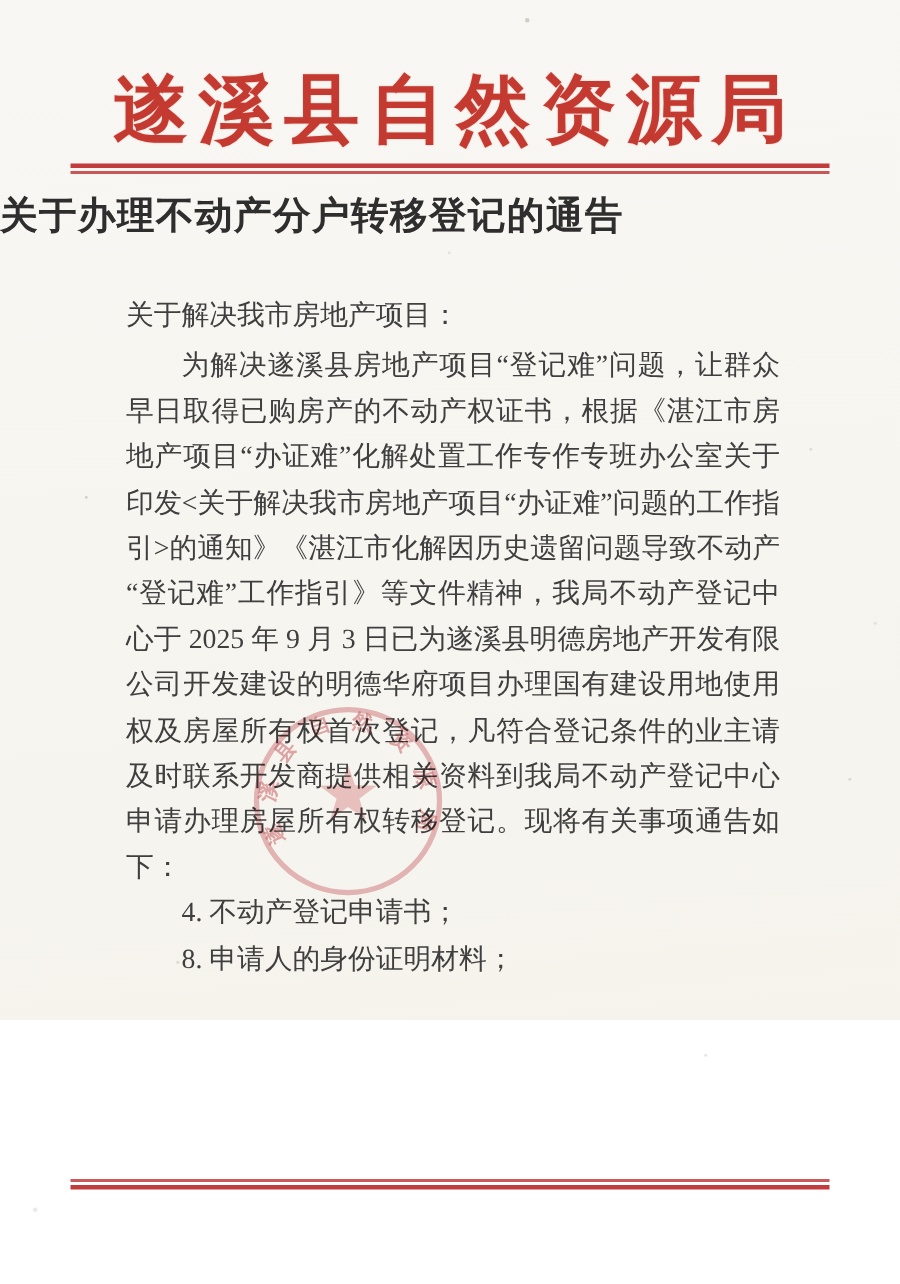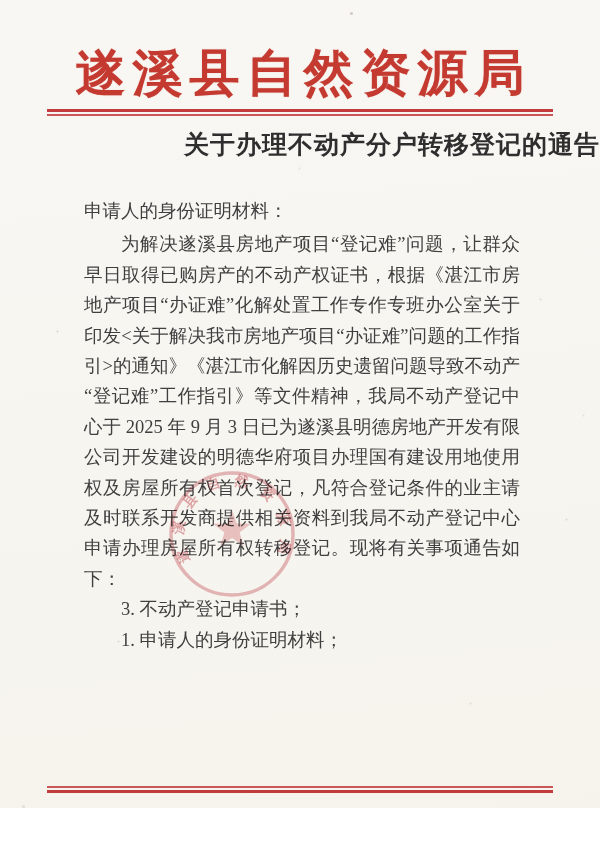--- a/index.html
+++ b/index.html
@@ -2,21 +2,21 @@
 <html lang="zh"><head>
 <meta charset="utf-8">
 <style>
   html,body{margin:0;padding:0;}
   body{
     width:600px;height:856px;overflow:hidden;
     font-family:"Liberation Serif", serif;
     background:#fff;
   }
   .page{
-    position:relative;width:600px;height:808px;
+    position:relative;width:600px;height:680px;
     background:linear-gradient(175deg,#f9f7f3 0%,#f7f5f0 55%,#f5f3ec 100%);
   }
   .agency-title{
     position:absolute;top:42px;left:0;width:600px;
     text-align:center;
     font-family:"Liberation Serif", serif;
     font-weight:700;
     font-size:50px;line-height:62px;
     letter-spacing:7px;text-indent:7px;
     color:#c43a30;
@@ -24,21 +24,21 @@
     white-space:nowrap;
   }
   .rule-top{position:absolute;top:109px;left:47px;width:506px;}
   .rule-top .bar-thick{height:3px;background:#c23b3d;}
   .rule-top .bar-thin{height:2px;margin-top:2px;background:rgba(194,59,61,.85);}
   .rule-bottom{position:absolute;top:786px;left:47px;width:506px;}
   .rule-bottom .bar-thin{height:2px;background:rgba(194,59,61,.85);}
   .rule-bottom .bar-thick{height:3px;margin-top:2px;background:#c23b3d;}
   .doc-title{
     position:absolute;top:128px;left:0;width:600px;margin:0;
-    text-align:right;
+    text-align:left;
     font-family:"Liberation Sans", sans-serif;
     font-weight:700;font-size:25px;line-height:32px;
     letter-spacing:1px;color:#2e2e2e;
     white-space:nowrap;
   }
   .content{
     position:absolute;top:196px;left:84px;width:436px;
     font-size:18.5px;line-height:30.4px;color:#3f3f3f;
     text-align:justify;
   }
@@ -87,24 +87,24 @@
   <div class="agency-title">遂溪县自然资源局</div>
 
   <div class="rule-top">
     <div class="bar-thick"></div>
     <div class="bar-thin"></div>
   </div>
 
   <h1 class="doc-title">关于办理不动产分户转移登记的通告</h1>
 
   <div class="content">
-    <p class="salutation">申请人的身份证明材料：</p>
+    <p class="salutation">关于解决我市房地产项目：</p>
     <p class="indent">为解决遂溪县房地产项目“登记难”问题，让群众早日取得已购房产的不动产权证书，根据《湛江市房地产项目“办证难”化解处置工作专作专班办公室关于印发&lt;关于解决我市房地产项目“办证难”问题的工作指引&gt;的通知》《湛江市化解因历史遗留问题导致不动产“登记难”工作指引》等文件精神，我局不动产登记中心于 2025 年 9 月 3 日已为遂溪县明德房地产开发有限公司开发建设的明德华府项目办理国有建设用地使用权及房屋所有权首次登记，凡符合登记条件的业主请及时联系开发商提供相关资料到我局不动产登记中心申请办理房屋所有权转移登记。现将有关事项通告如下：</p>
-    <p class="indent">3. 不动产登记申请书；</p>
-    <p class="indent">1. 申请人的身份证明材料；</p>
+    <p class="indent">4. 不动产登记申请书；</p>
+    <p class="indent">8. 申请人的身份证明材料；</p>
   </div>
 
   <svg class="seal" width="150" height="150" viewBox="0 0 150 150" aria-hidden="true">
     <defs>
       <path id="sealArc" d="M 37,106 A 49,49 0 1 1 113,106" fill="none"></path>
     </defs>
     <circle class="seal-ring" cx="75" cy="75" r="61"></circle>
     <polygon class="seal-star" points="75,51 79.7,64.5 94,64.8 82.6,73.5 86.8,87.2 75,79 63.2,87.2 67.4,73.5 56,64.8 70.3,64.5"></polygon>
     <text class="seal-text">
       <textPath href="#sealArc" startOffset="6" textLength="200" lengthAdjust="spacing">遂溪县自然资源局</textPath>

